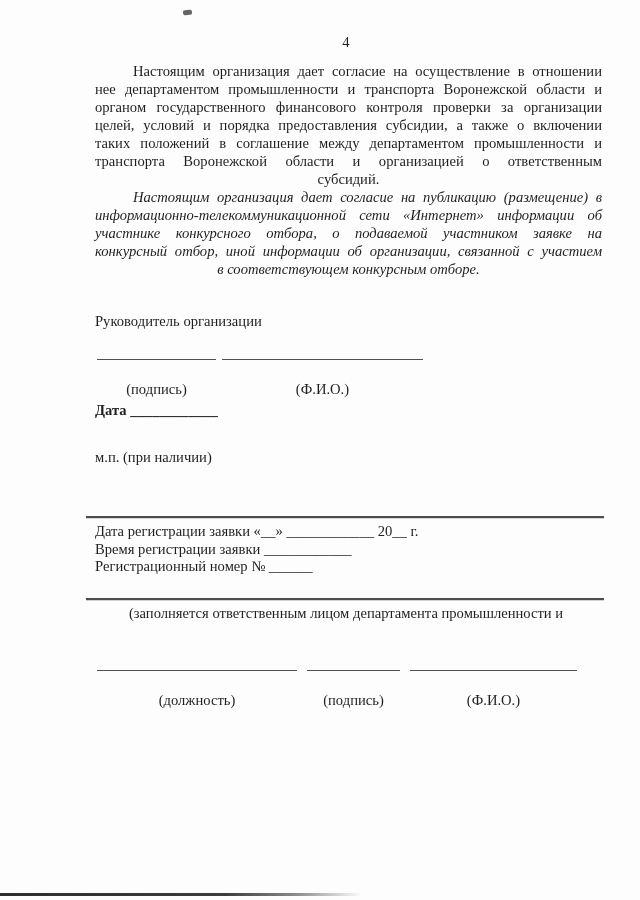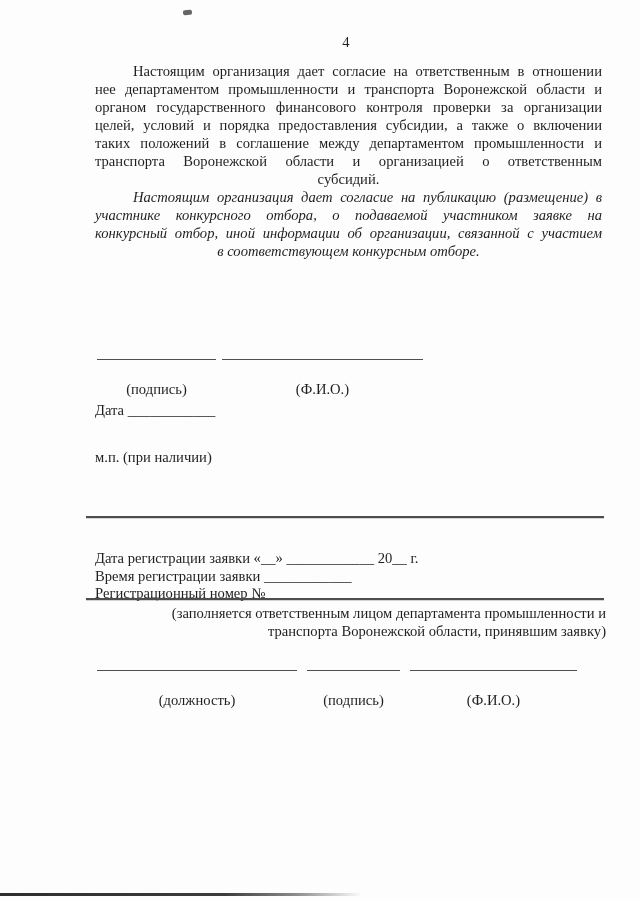--- a/index.html
+++ b/index.html
@@ -45,33 +45,33 @@
     text-align: center;
     padding-top: 20px;
     line-height: 18px;
     white-space: nowrap;
   }
   .w119 { width: 119px; }
   .w201 { width: 201px; margin-left: 6px; }
   .w200 { width: 200px; }
   .w93  { width: 93px; margin-left: 10px; }
   .w167 { width: 167px; margin-left: 10px; }
-  .date-line { top: 401px; left: 95px; line-height: 18px; white-space: nowrap; }
+  .date-line { top: 401px; left: 95px; line-height: 18px; white-space: nowrap; font-weight: bold; }
   .seal-note { top: 448px; left: 95px; line-height: 18px; white-space: nowrap; }
   .rule {
     left: 86px; width: 518px; height: 2px;
     background: #4d4d4d;
     box-shadow: 0 0.5px 0.5px rgba(90,90,90,0.5);
   }
   .rule-1 { top: 516px; }
   .rule-2 { top: 598px; }
-  .reg-block { top: 550px; left: 95px; line-height: 17.6px; white-space: nowrap; }
+  .reg-block { top: 523px; left: 95px; line-height: 17.6px; white-space: nowrap; }
   .caption {
     top: 604px; left: 86px; width: 520px;
-    text-align: right;
+    text-align: center;
     line-height: 18px;
     white-space: nowrap;
   }
   .scan-edge {
     top: 893px; left: 0; width: 362px; height: 3px;
     background: linear-gradient(90deg, #2e2e2e 0%, #3c3c3c 62%, #8d8d8d 82%, rgba(180,180,180,0) 100%);
   }
   .scan-speck {
     top: 10px; left: 183px; width: 9px; height: 5px;
     background: #4a4a4a;
@@ -83,36 +83,38 @@
 </head>
 <body>
 
 <div class="page">
 
   <div class="abs scan-speck"></div>
 
   <div class="abs page-number">4</div>
 
   <div class="abs para para-1">
-    <div class="jline indent">Настоящим организация дает согласие на ответственным в отношении</div>
+    <div class="jline indent">Настоящим организация дает согласие на осуществление в отношении</div>
     <div class="jline">нее департаментом промышленности и транспорта Воронежской области и</div>
     <div class="jline">органом государственного финансового контроля проверки за организации</div>
     <div class="jline">целей, условий и порядка предоставления субсидии, а также о включении</div>
     <div class="jline">таких положений в соглашение между департаментом промышленности и</div>
     <div class="jline">транспорта Воронежской области и организацией о ответственным</div>
     <div class="lastline">субсидий.</div>
   </div>
 
   <div class="abs para para-2">
     <div class="jline indent">Настоящим организация дает согласие на публикацию (размещение) в</div>
+    <div class="jline">информационно-телекоммуникационной сети «Интернет» информации об</div>
     <div class="jline">участнике конкурсного отбора, о подаваемой участником заявке на</div>
     <div class="jline">конкурсный отбор, иной информации об организации, связанной с участием</div>
     <div class="lastline">в соответствующем конкурсным отборе.</div>
   </div>
 
+  <div class="abs leader-title">Руководитель организации</div>
 
   <div class="abs sigrow sigrow-1">
     <div class="sigcell w119">
       <span>(подпись)</span>
     </div>
     <div class="sigcell w201">
       <span>(Ф.И.О.)</span>
     </div>
   </div>
 
@@ -125,21 +127,20 @@
   <div class="abs reg-block">
     <div>Дата регистрации заявки «__» ____________ 20__ г.</div>
     <div>Время регистрации заявки ____________</div>
     <div>Регистрационный номер № ______</div>
   </div>
 
   <div class="abs rule rule-2"></div>
 
   <div class="abs caption">
     <div>(заполняется ответственным лицом департамента промышленности и</div>
-    <div>транспорта Воронежской области, принявшим заявку)</div>
   </div>
 
   <div class="abs sigrow sigrow-2">
     <div class="sigcell w200">
       <span>(должность)</span>
     </div>
     <div class="sigcell w93">
       <span>(подпись)</span>
     </div>
     <div class="sigcell w167">

